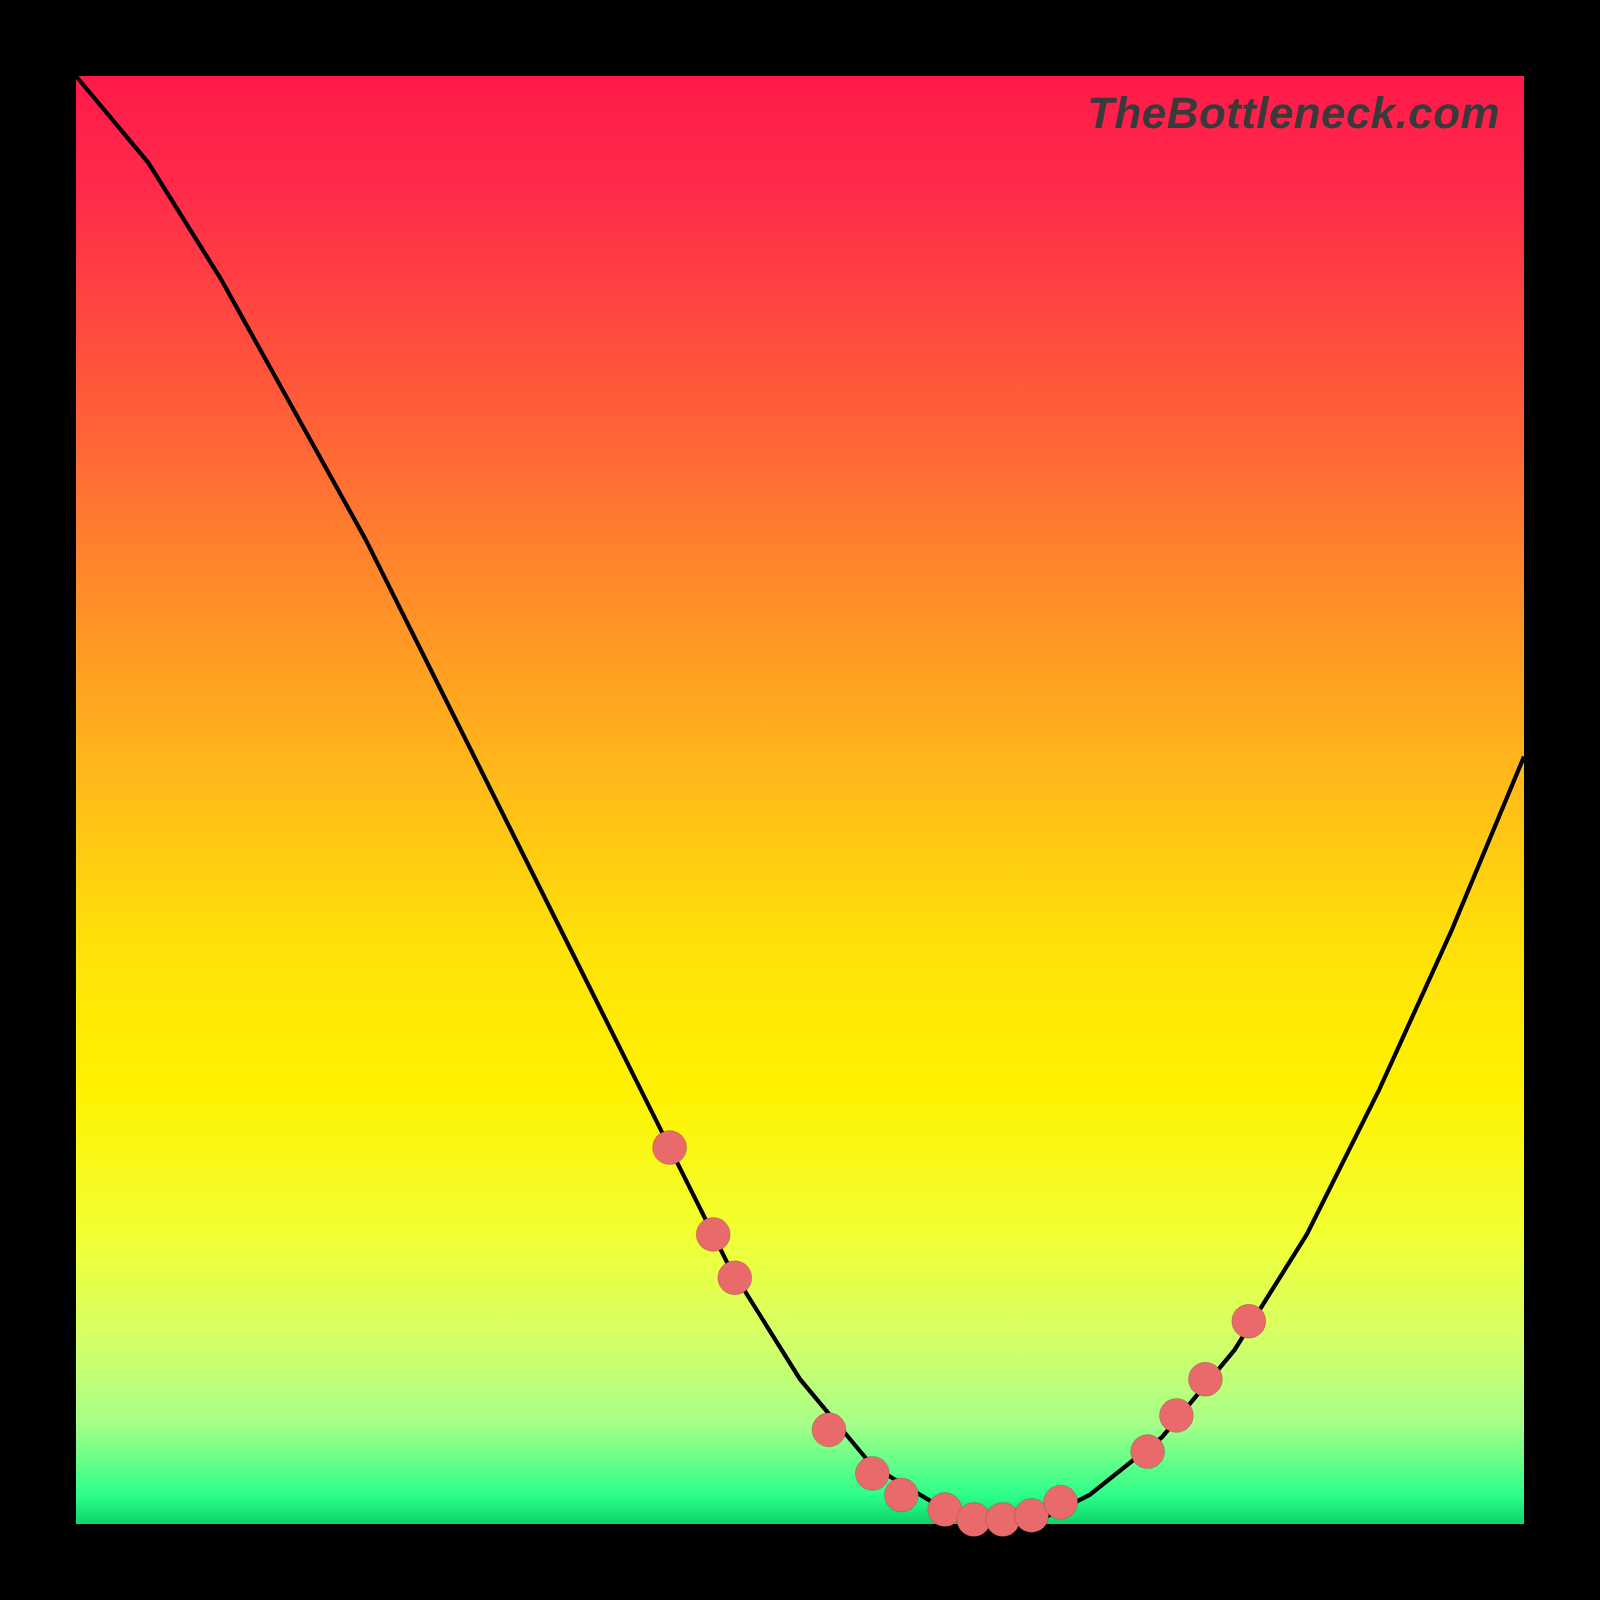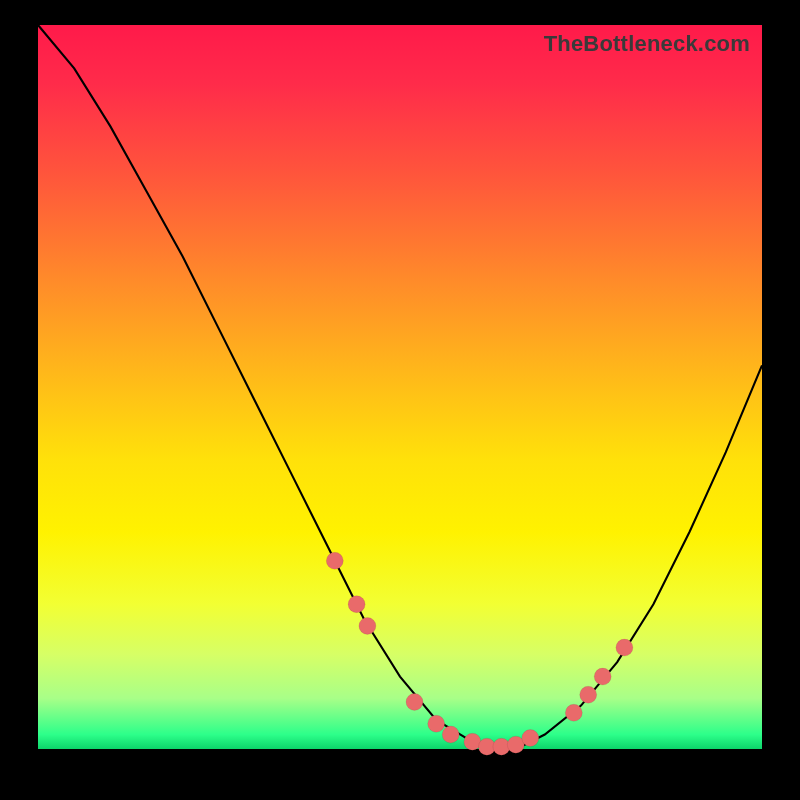--- a/index.html
+++ b/index.html
@@ -13,37 +13,38 @@
   }
   .outer {
     width: 800px;
     height: 800px;
     background: #000;
     position: relative;
   }
   .plot-area {
     position: absolute;
     left: 38px;
-    top: 25px;
+    top: 38px;
     width: 724px;
     height: 724px;
     background: linear-gradient(to bottom,
       #ff1a4a 0%,
       #ff2b4a 8%,
       #ff5a3a 22%,
       #ff8a2a 35%,
       #ffb81a 48%,
       #ffe10a 60%,
       #fff200 70%,
       #f2ff33 80%,
       #d6ff66 87%,
       #a8ff88 93%,
       #2dff8a 98%,
       #0cd46a 100%
     );
+    font-style: italic;
   }
   .watermark {
     position: absolute;
     top: 6px;
     right: 12px;
     color: #3a3a3a;
     font-size: 22px;
     font-weight: 600;
     letter-spacing: 0.2px;
     user-select: none;

